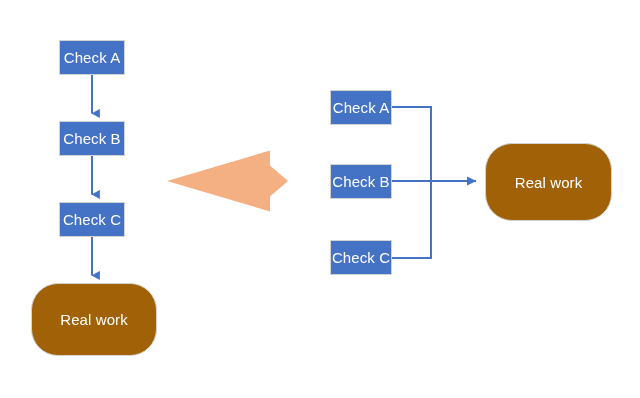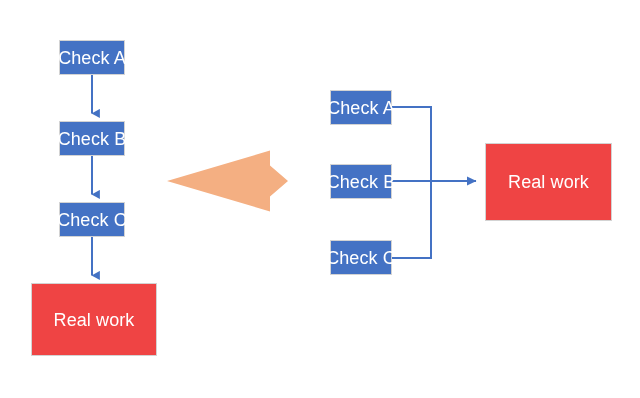--- a/index.html
+++ b/index.html
@@ -20,32 +20,33 @@
     width: 640px;
     height: 398px;
   }
   .node {
     position: absolute;
     box-sizing: border-box;
     display: flex;
     align-items: center;
     justify-content: center;
     color: #ffffff;
-    font-size: 18px;
+    font-size: 15px;
     letter-spacing: 0.1px;
     line-height: 1;
     border: 1px solid #d3d3d3;
     white-space: nowrap;
     user-select: none;
   }
   .node.blue {
     background: #4472C4;
   }
   .node.green {
-    background: #ef4444;
+    background: #a16207;
+    border-radius: 27px;
   }
   
   #l-check-a { left: 59px;  top: 40px;  width: 66px; height: 35px; }
   #l-check-b { left: 59px;  top: 121px; width: 66px; height: 35px; }
   #l-check-c { left: 59px;  top: 202px; width: 66px; height: 35px; }
   #l-real    { left: 31px;  top: 283px; width: 126px; height: 73px; }
   
   #r-check-a { left: 330px; top: 90px;  width: 62px; height: 35px; }
   #r-check-b { left: 330px; top: 164px; width: 62px; height: 35px; }
   #r-check-c { left: 330px; top: 240px; width: 62px; height: 35px; }

